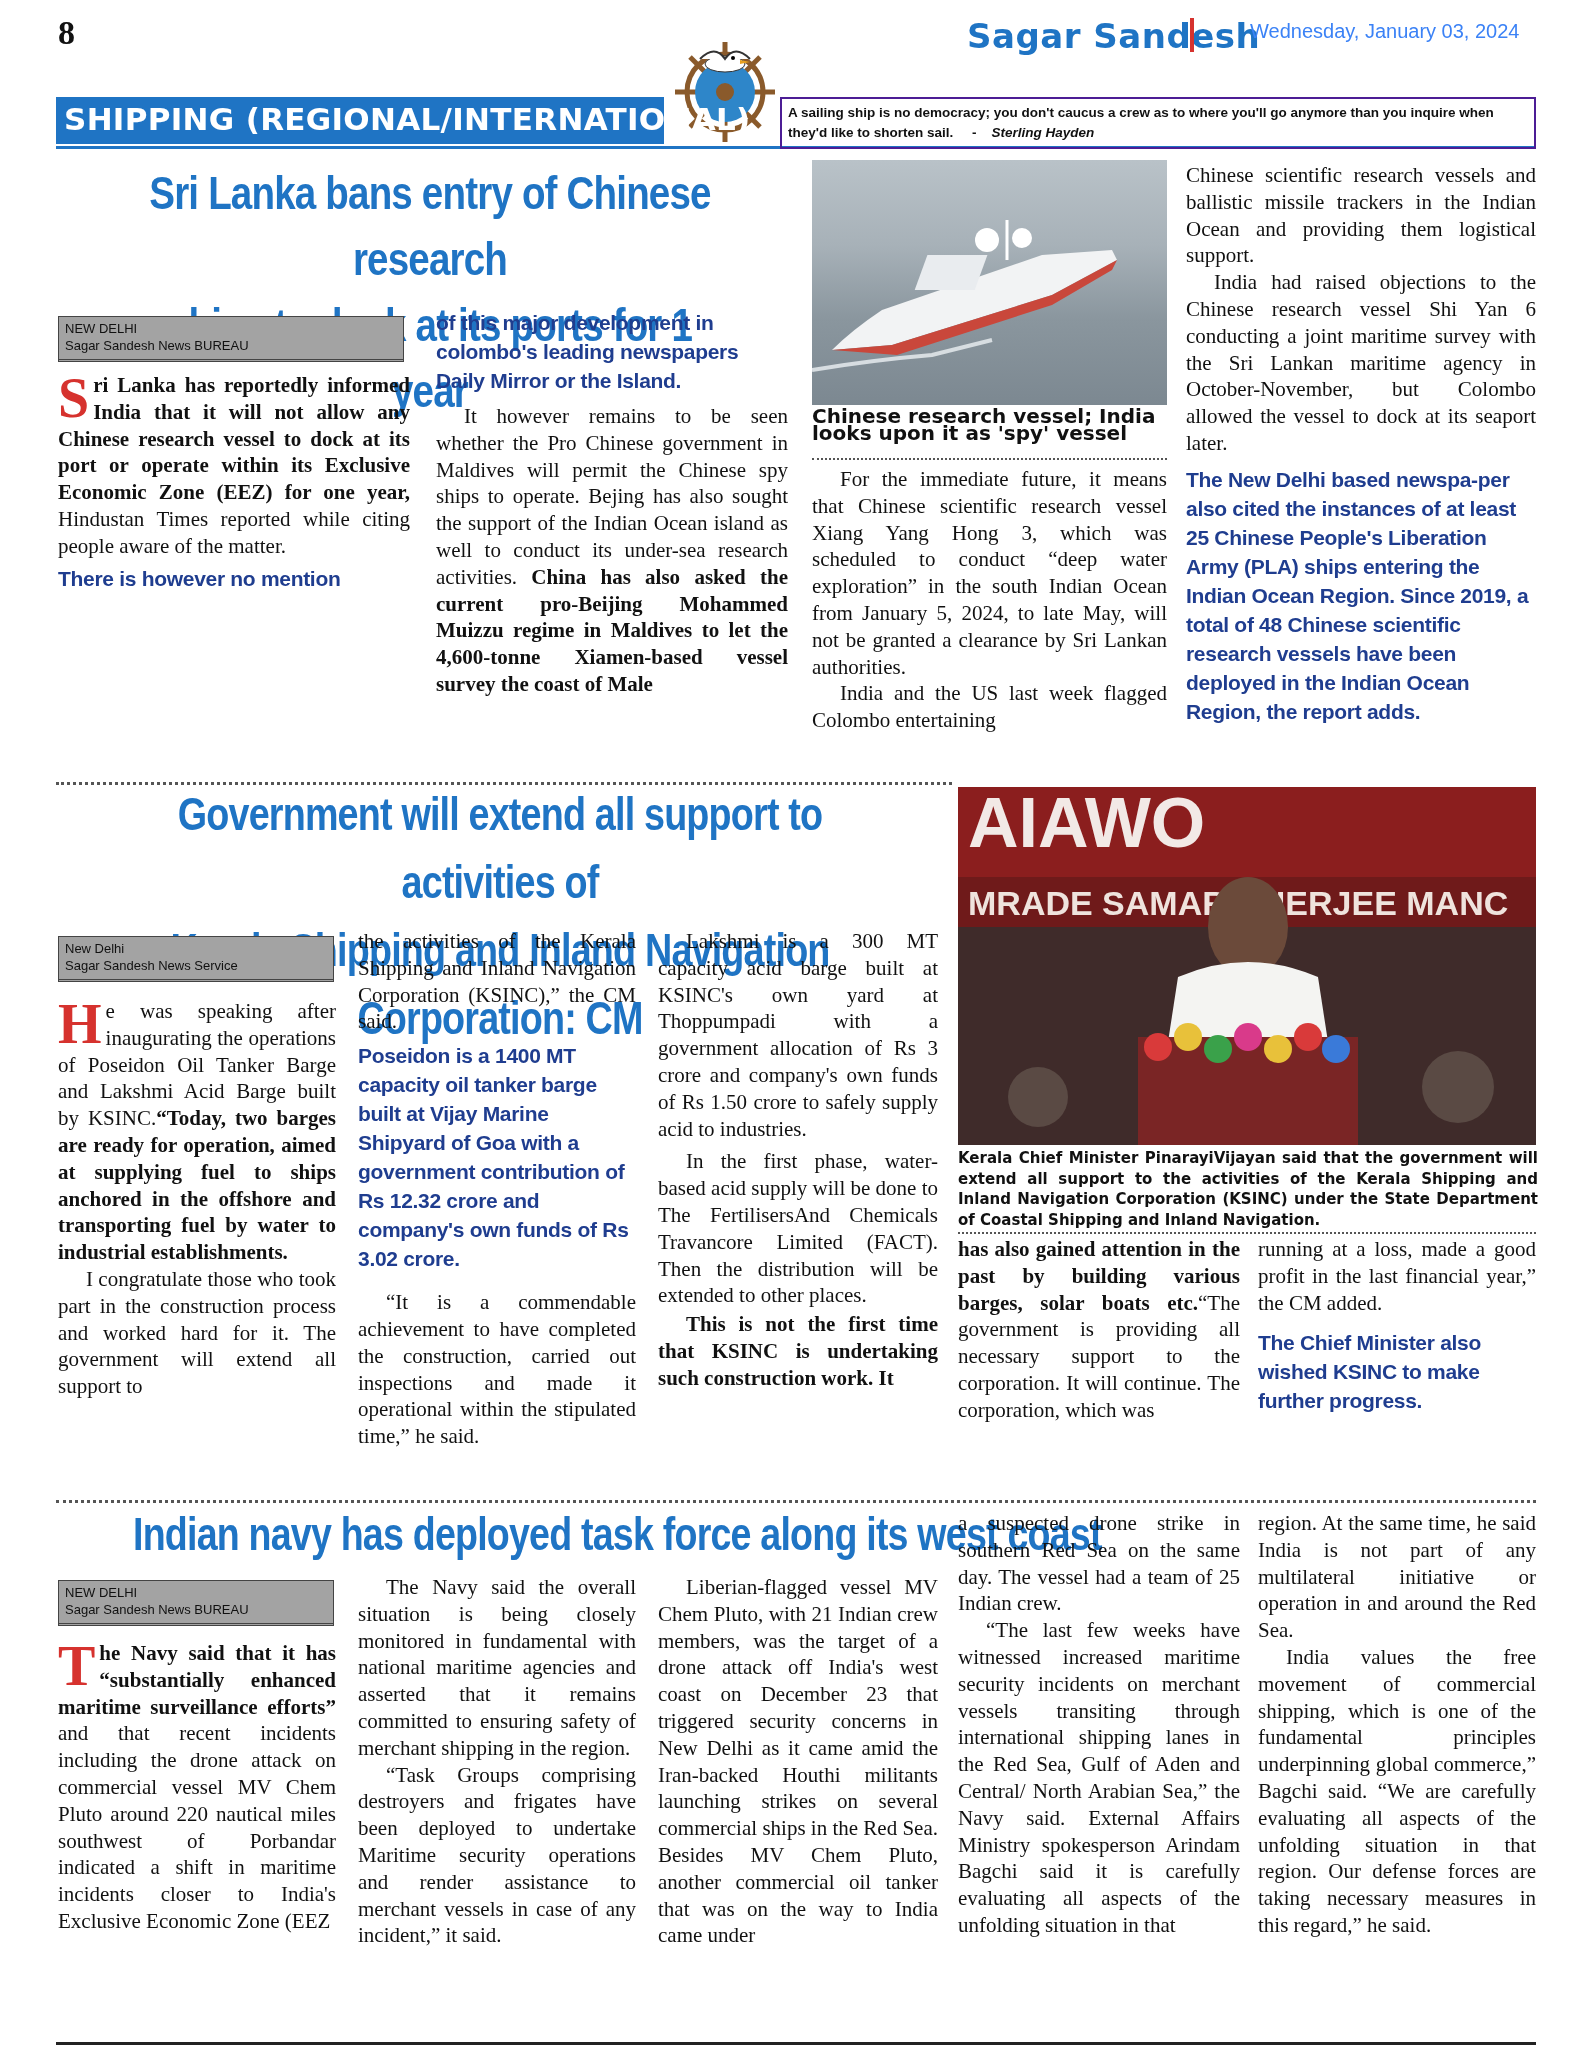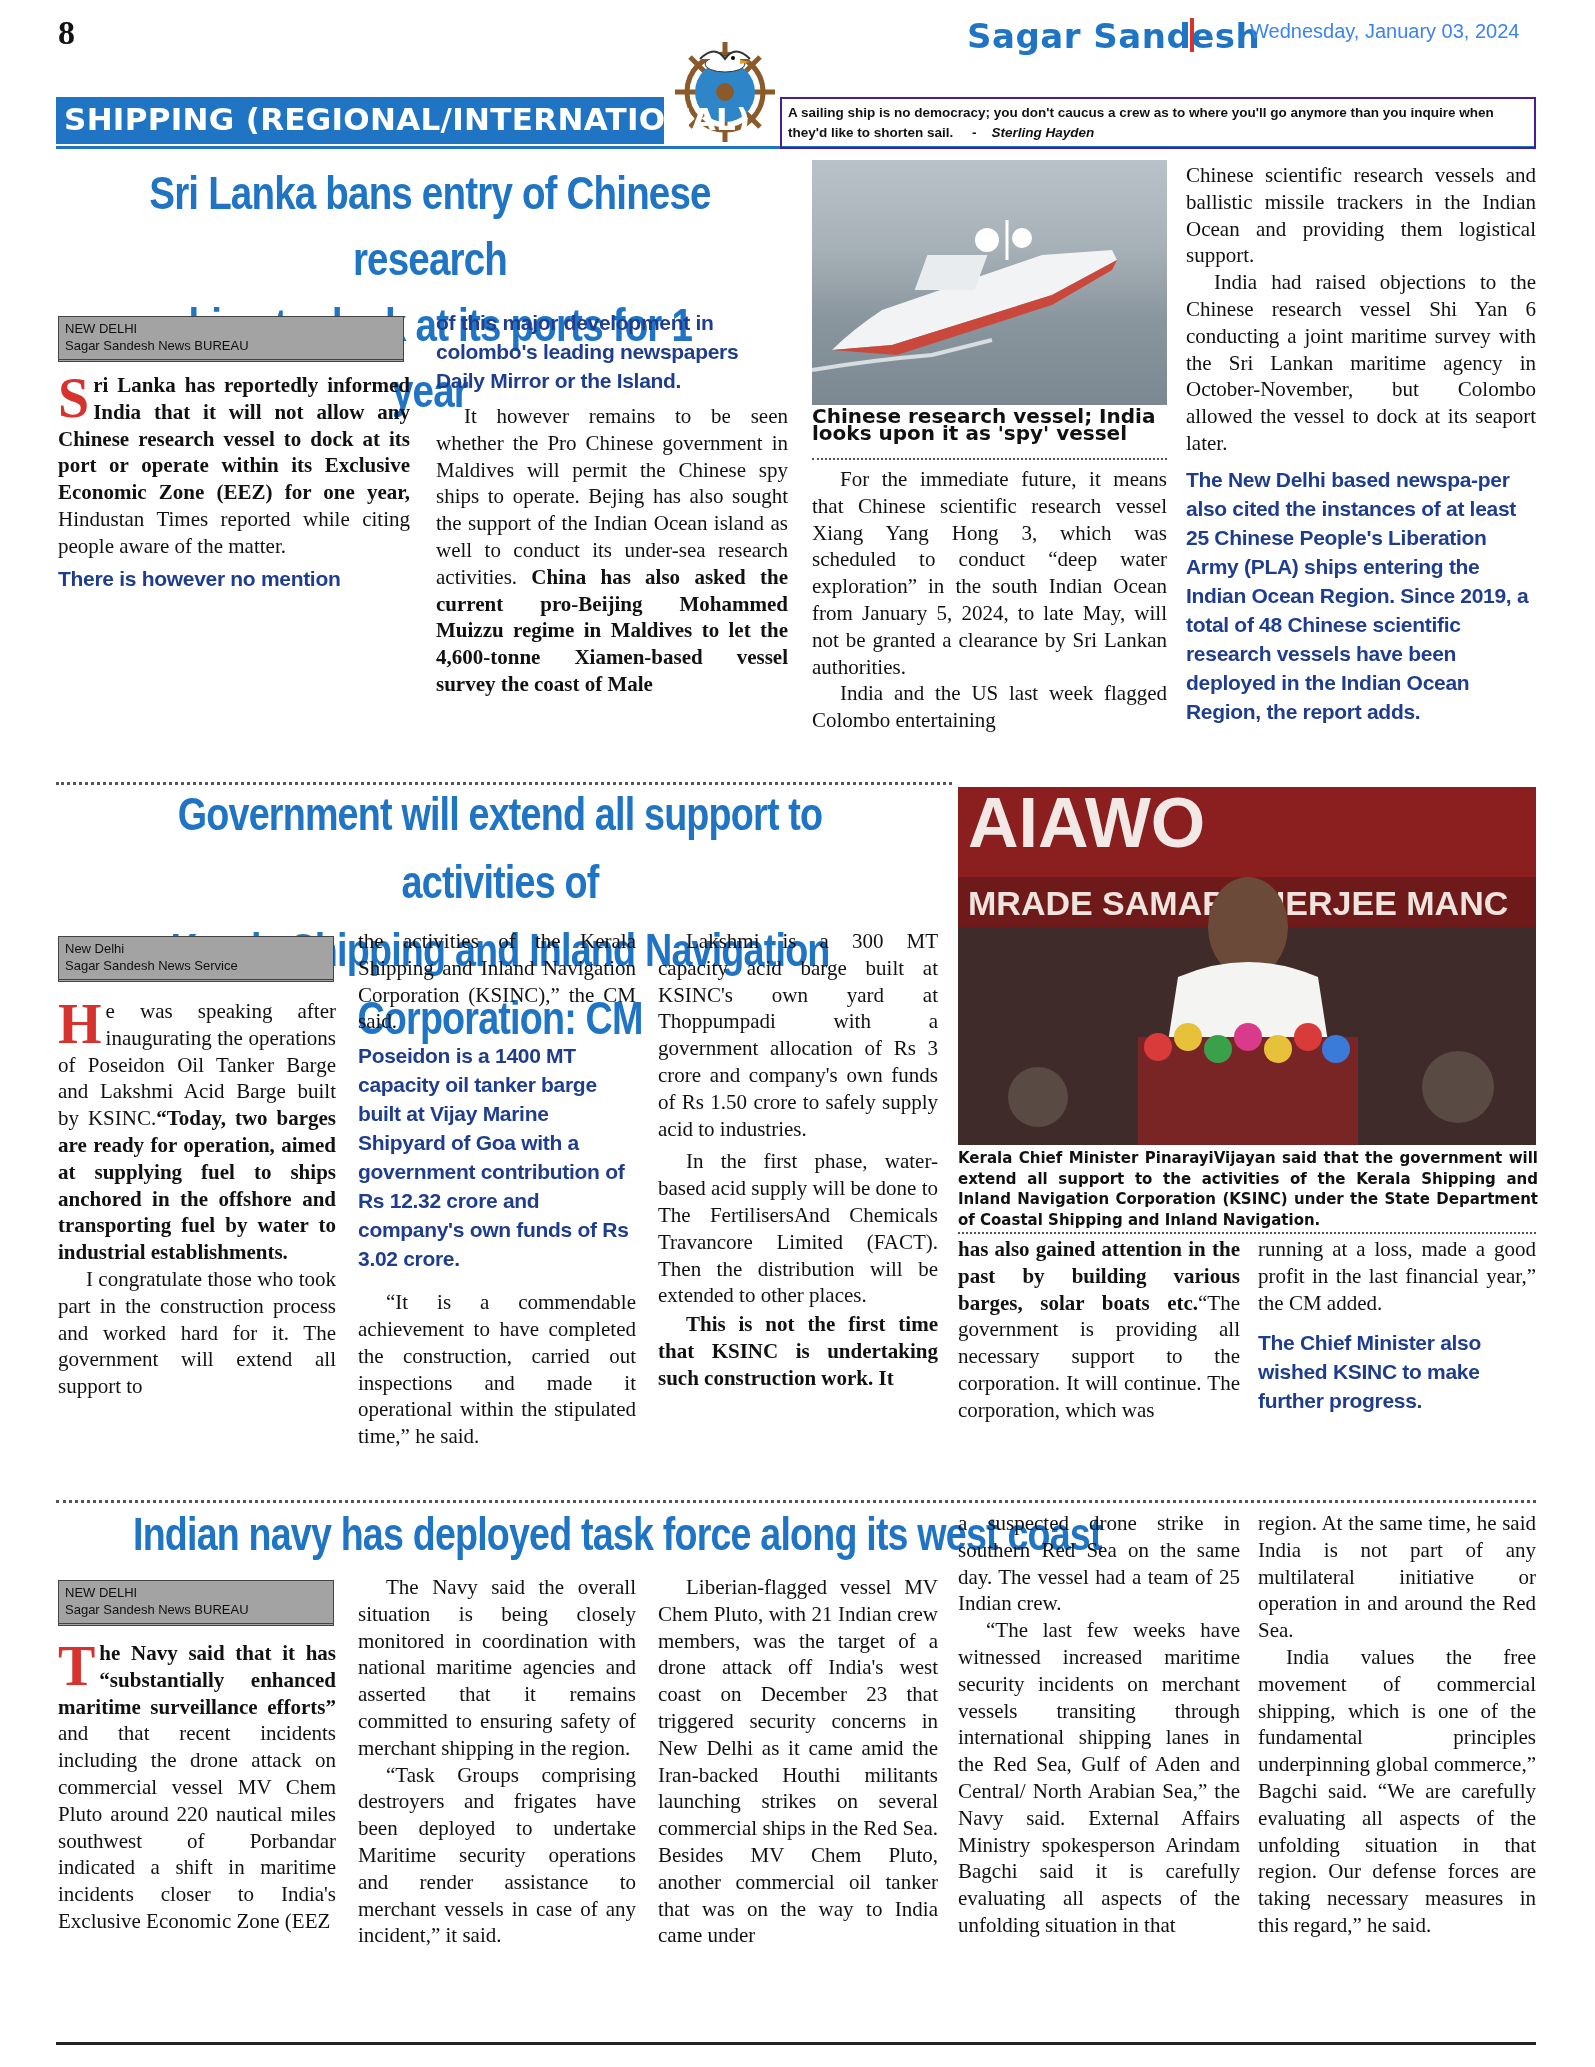--- a/index.html
+++ b/index.html
@@ -203,21 +203,21 @@
 <div class="abs byline" style="left:58px; top:1580px; width:276px;">
   <div>NEW DELHI</div>
   <div>Sagar Sandesh News BUREAU</div>
 </div>
 
 <div class="abs col" style="left:58px; top:1640px; width:278px;">
   <p class="noind"><span class="dropcap">T</span><b>he Navy said that it has “substantially enhanced maritime surveillance efforts”</b><span> and that recent incidents including the drone attack on commercial vessel MV Chem Pluto around 220 nautical miles southwest of Porbandar indicated a shift in maritime incidents closer to India's Exclusive Economic Zone (EEZ</span></p>
 </div>
 
 <div class="abs col" style="left:358px; top:1574px; width:278px;">
-  <p>The Navy said the overall situation is being closely monitored in coordination with national maritime agencies and asserted that it remains committed to ensuring safety of merchant shipping in the region.</p>
+  <p>The Navy said the overall situation is being closely monitored in fundamental with national maritime agencies and asserted that it remains committed to ensuring safety of merchant shipping in the region.</p>
   <p>“Task Groups comprising destroyers and frigates have been deployed to undertake Maritime security operations and render assistance to merchant vessels in case of any incident,” it said.</p>
 </div>
 
 <div class="abs col" style="left:658px; top:1574px; width:280px;">
   <p>Liberian-flagged vessel MV Chem Pluto, with 21 Indian crew members, was the target of a drone attack off India's west coast on December 23 that triggered security concerns in New Delhi as it came amid the Iran-backed Houthi militants launching strikes on several commercial ships in the Red Sea. Besides MV Chem Pluto, another commercial oil tanker that was on the way to India came under</p>
 </div>
 
 <div class="abs col" style="left:958px; top:1510px; width:282px;">
   <p class="noind">a suspected drone strike in southern Red Sea on the same day. The vessel had a team of 25 Indian crew.</p>
   <p>“The last few weeks have witnessed increased maritime security incidents on merchant vessels transiting through international shipping lanes in the Red Sea, Gulf of Aden and Central/ North Arabian Sea,” the Navy said. External Affairs Ministry spokesperson Arindam Bagchi said it is carefully evaluating all aspects of the unfolding situation in that</p>

